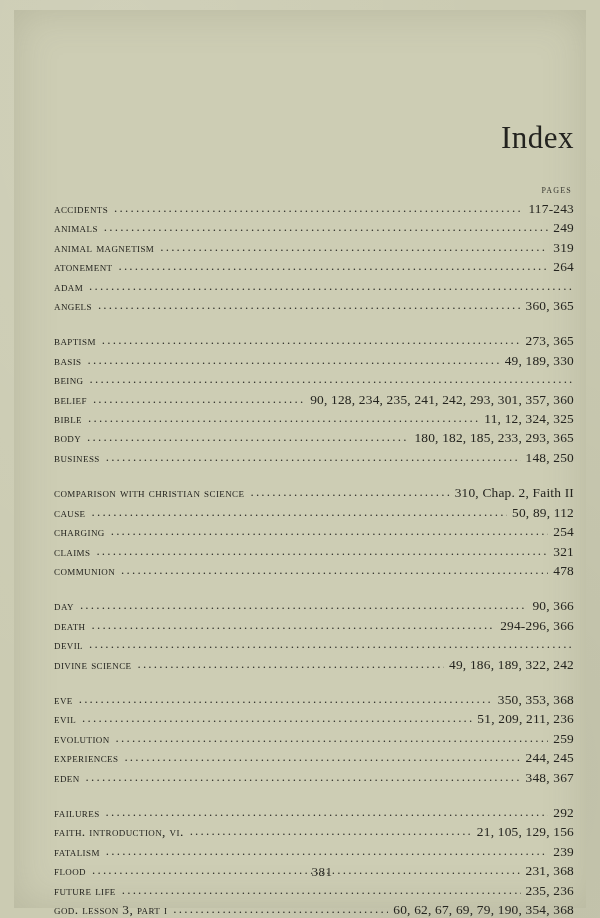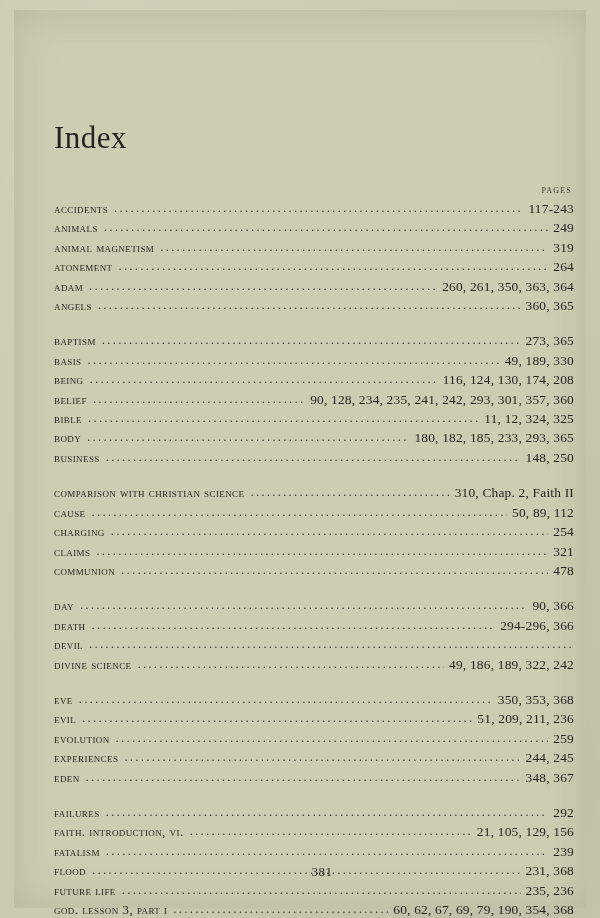--- a/index.html
+++ b/index.html
@@ -32,21 +32,21 @@
     background: #cdcdb4;
     box-shadow: inset 0 0 40px rgba(120,118,95,0.25);
   }
   .content {
     position: absolute;
     left: 40px;
     top: 110px;
     width: 520px;
   }
   .title {
-    text-align: left;
+    text-align: right;
     font-size: 31px;
     letter-spacing: 0.5px;
     font-family: "Liberation Serif", serif;
     color: #23231f;
     margin: 0 0 26px 0;
     font-weight: normal;
   }
   .pages-label {
     text-align: right;
     font-size: 12px;
@@ -136,21 +136,20 @@
             <span class="refs">319</span>
           </div>
           <div class="entry">
             <span class="term">Atonement</span>
             <span class="dots">..........................................................................................</span>
             <span class="refs">264</span>
           </div>
           <div class="entry">
             <span class="term">Adam</span>
             <span class="dots">..........................................................................................</span>
-            <span class="refs">260, 261, 350, 363, 364</span>
           </div>
           <div class="entry">
             <span class="term">Angels</span>
             <span class="dots">..........................................................................................</span>
             <span class="refs">360, 365</span>
           </div>
         </div>
 
         <div class="group">
           <div class="entry">
@@ -159,21 +158,20 @@
             <span class="refs">273, 365</span>
           </div>
           <div class="entry">
             <span class="term">Basis</span>
             <span class="dots">..........................................................................................</span>
             <span class="refs">49, 189, 330</span>
           </div>
           <div class="entry">
             <span class="term">Being</span>
             <span class="dots">..........................................................................................</span>
-            <span class="refs">116, 124, 130, 174, 208</span>
           </div>
           <div class="entry">
             <span class="term">Belief</span>
             <span class="dots">..........................................................................................</span>
             <span class="refs">90, 128, 234, 235, 241, 242, 293, 301, 357, 360</span>
           </div>
           <div class="entry">
             <span class="term">Bible</span>
             <span class="dots">..........................................................................................</span>
             <span class="refs">11, 12, 324, 325</span>

